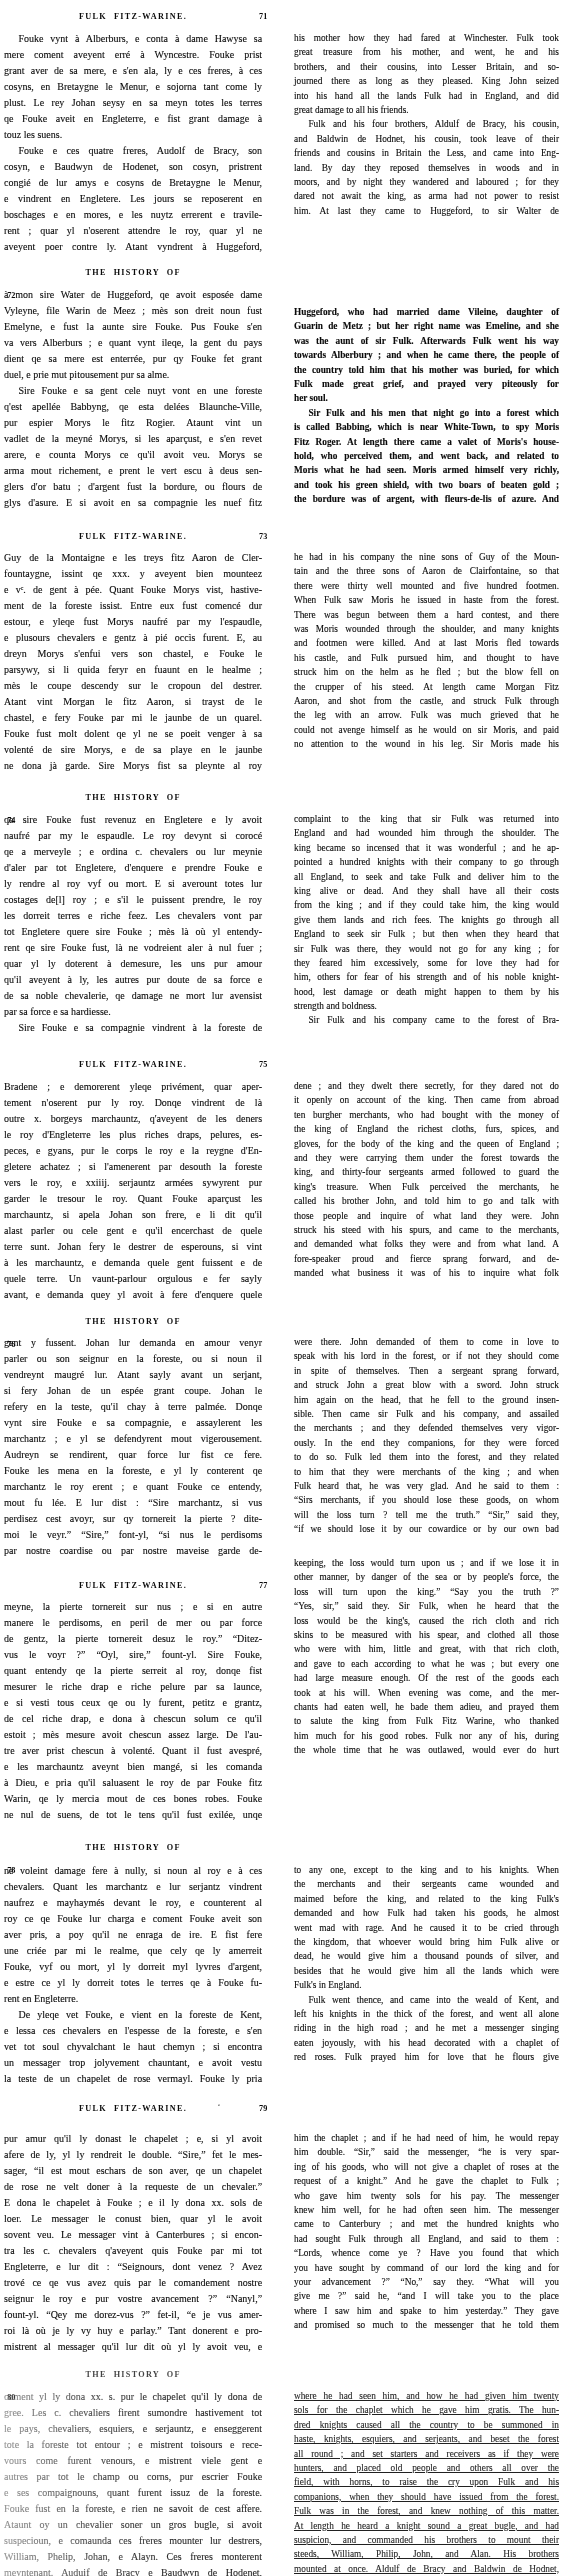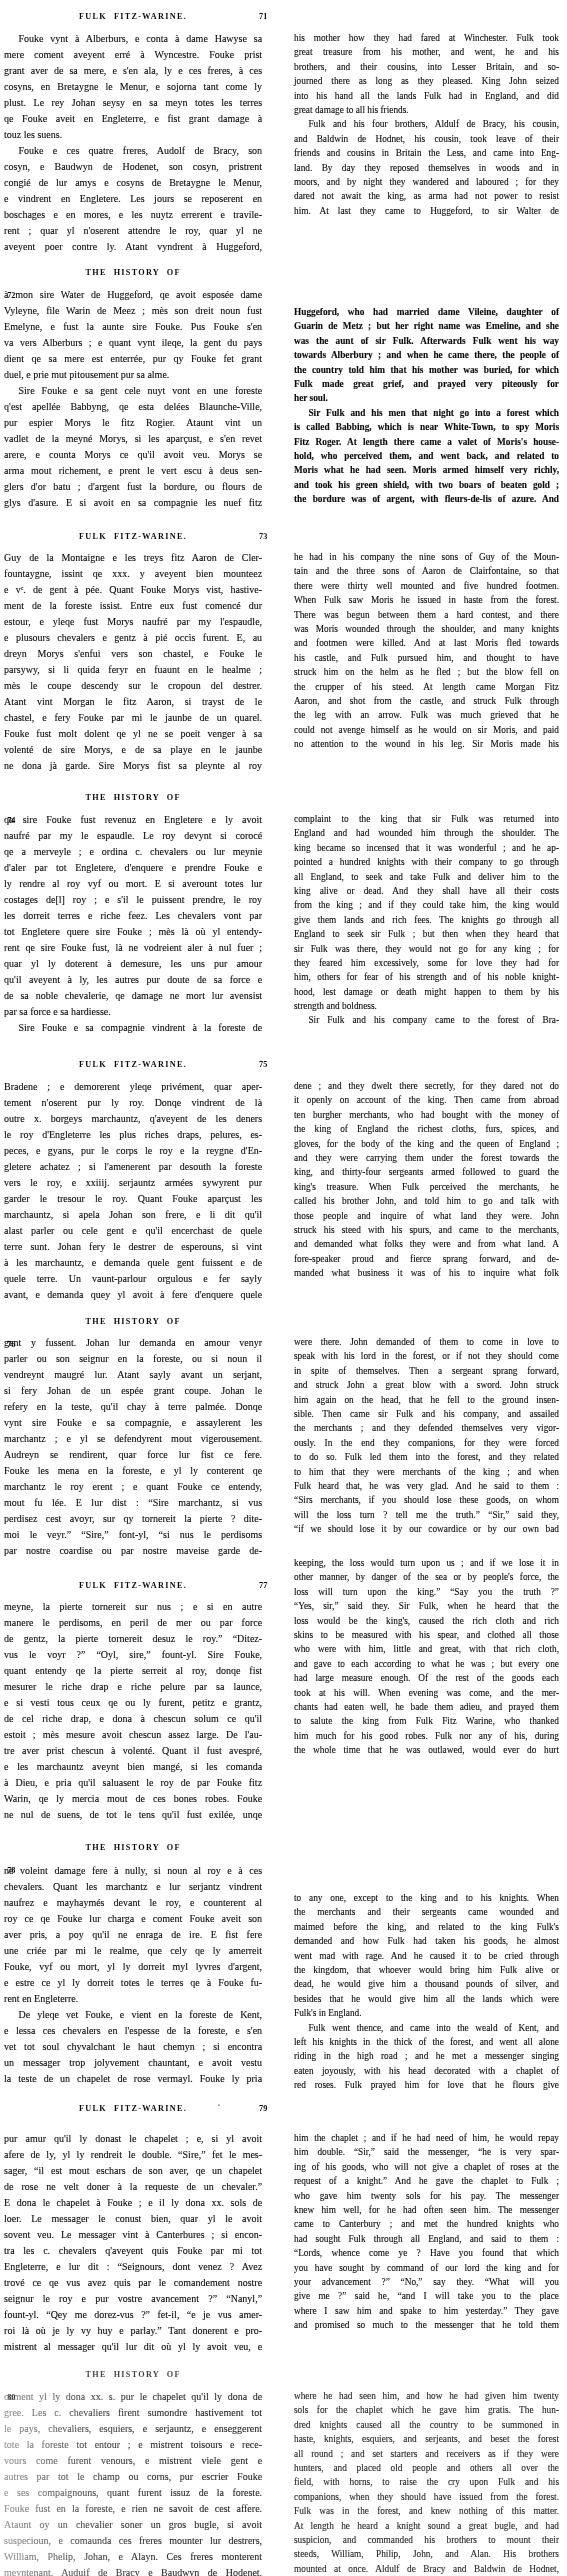--- a/index.html
+++ b/index.html
@@ -284,21 +284,21 @@
       <div class="line">une criée par mi le realme, que cely qe ly amerreit</div>
       <div class="line">Fouke, vyf ou mort, yl ly dorreit myl lyvres d'argent,</div>
       <div class="line">e estre ce yl ly dorreit totes le terres qe à Fouke fu-</div>
       <div class="line end">rent en Engleterre.</div>
       <div class="line indent">De yleqe vet Fouke, e vient en la foreste de Kent,</div>
       <div class="line">e lessa ces chevalers en l'espesse de la foreste, e s'en</div>
       <div class="line">vet tot soul chyvalchant le haut chemyn ;  si encontra</div>
       <div class="line">un messager trop jolyvement chauntant, e avoit vestu</div>
       <div class="line">la teste de un chapelet de rose vermayl.   Fouke ly pria</div>
     </div>
-    <div class="col en" style="top: 1863px; margin-top: 28px;">
+    <div class="col en" style="top: 1863px;">
       <div class="line">to any one, except to the king and to his knights.  When</div>
       <div class="line">the  merchants  and  their  sergeants  came  wounded  and</div>
       <div class="line">maimed before the king, and related to the king Fulk's</div>
       <div class="line">demanded and how Fulk had taken his goods, he almost</div>
       <div class="line">went mad with rage.  And he caused it to be cried through</div>
       <div class="line">the kingdom, that whoever would bring him Fulk alive or</div>
       <div class="line">dead, he would give him a thousand pounds of silver, and</div>
       <div class="line">besides that he would give him all the lands which were</div>
       <div class="line end">Fulk's in England.</div>
       <div class="line indent">Fulk went thence, and came into the weald of Kent, and</div>
@@ -348,21 +348,21 @@
       <div class="line">tote la foreste tot entour ;  e mistrent toisours e rece-</div>
       <div class="line">vours come furent venours, e mistrent viele gent e</div>
       <div class="line">autres par tot le champ ou corns, pur escrier Fouke</div>
       <div class="line">e ses compaignouns, quant furent issuz de la foreste.</div>
       <div class="line">Fouke fust en la foreste, e rien ne savoit de cest affere.</div>
       <div class="line">Ataunt oy un chevalier soner un gros bugle, si avoit</div>
       <div class="line">suspecioun, e comaunda ces freres mounter lur destrers,</div>
       <div class="line">William, Phelip, Johan, e Alayn.  Ces freres monterent</div>
       <div class="line">meyntenant.  Auduif de Bracy e Baudwyn de Hodenet,</div>
     </div>
-    <div class="col en degraded" style="top: 2389px;">
+    <div class="col en degraded" style="top: 2389px; text-decoration: underline;">
       <div class="line">where he had seen him, and how he had given him twenty</div>
       <div class="line">sols for the chaplet which he gave him gratis.  The hun-</div>
       <div class="line">dred knights caused all the country to be summoned in</div>
       <div class="line">haste, knights, esquiers, and serjeants, and beset the forest</div>
       <div class="line">all round ; and set starters and receivers as if they were</div>
       <div class="line">hunters, and placed old people and others all over the</div>
       <div class="line">field, with horns, to raise the cry upon Fulk and his</div>
       <div class="line">companions, when they should have issued from the forest.</div>
       <div class="line">Fulk was in the forest, and knew nothing of this matter.</div>
       <div class="line">At length he heard a knight sound a great bugle, and had</div>

